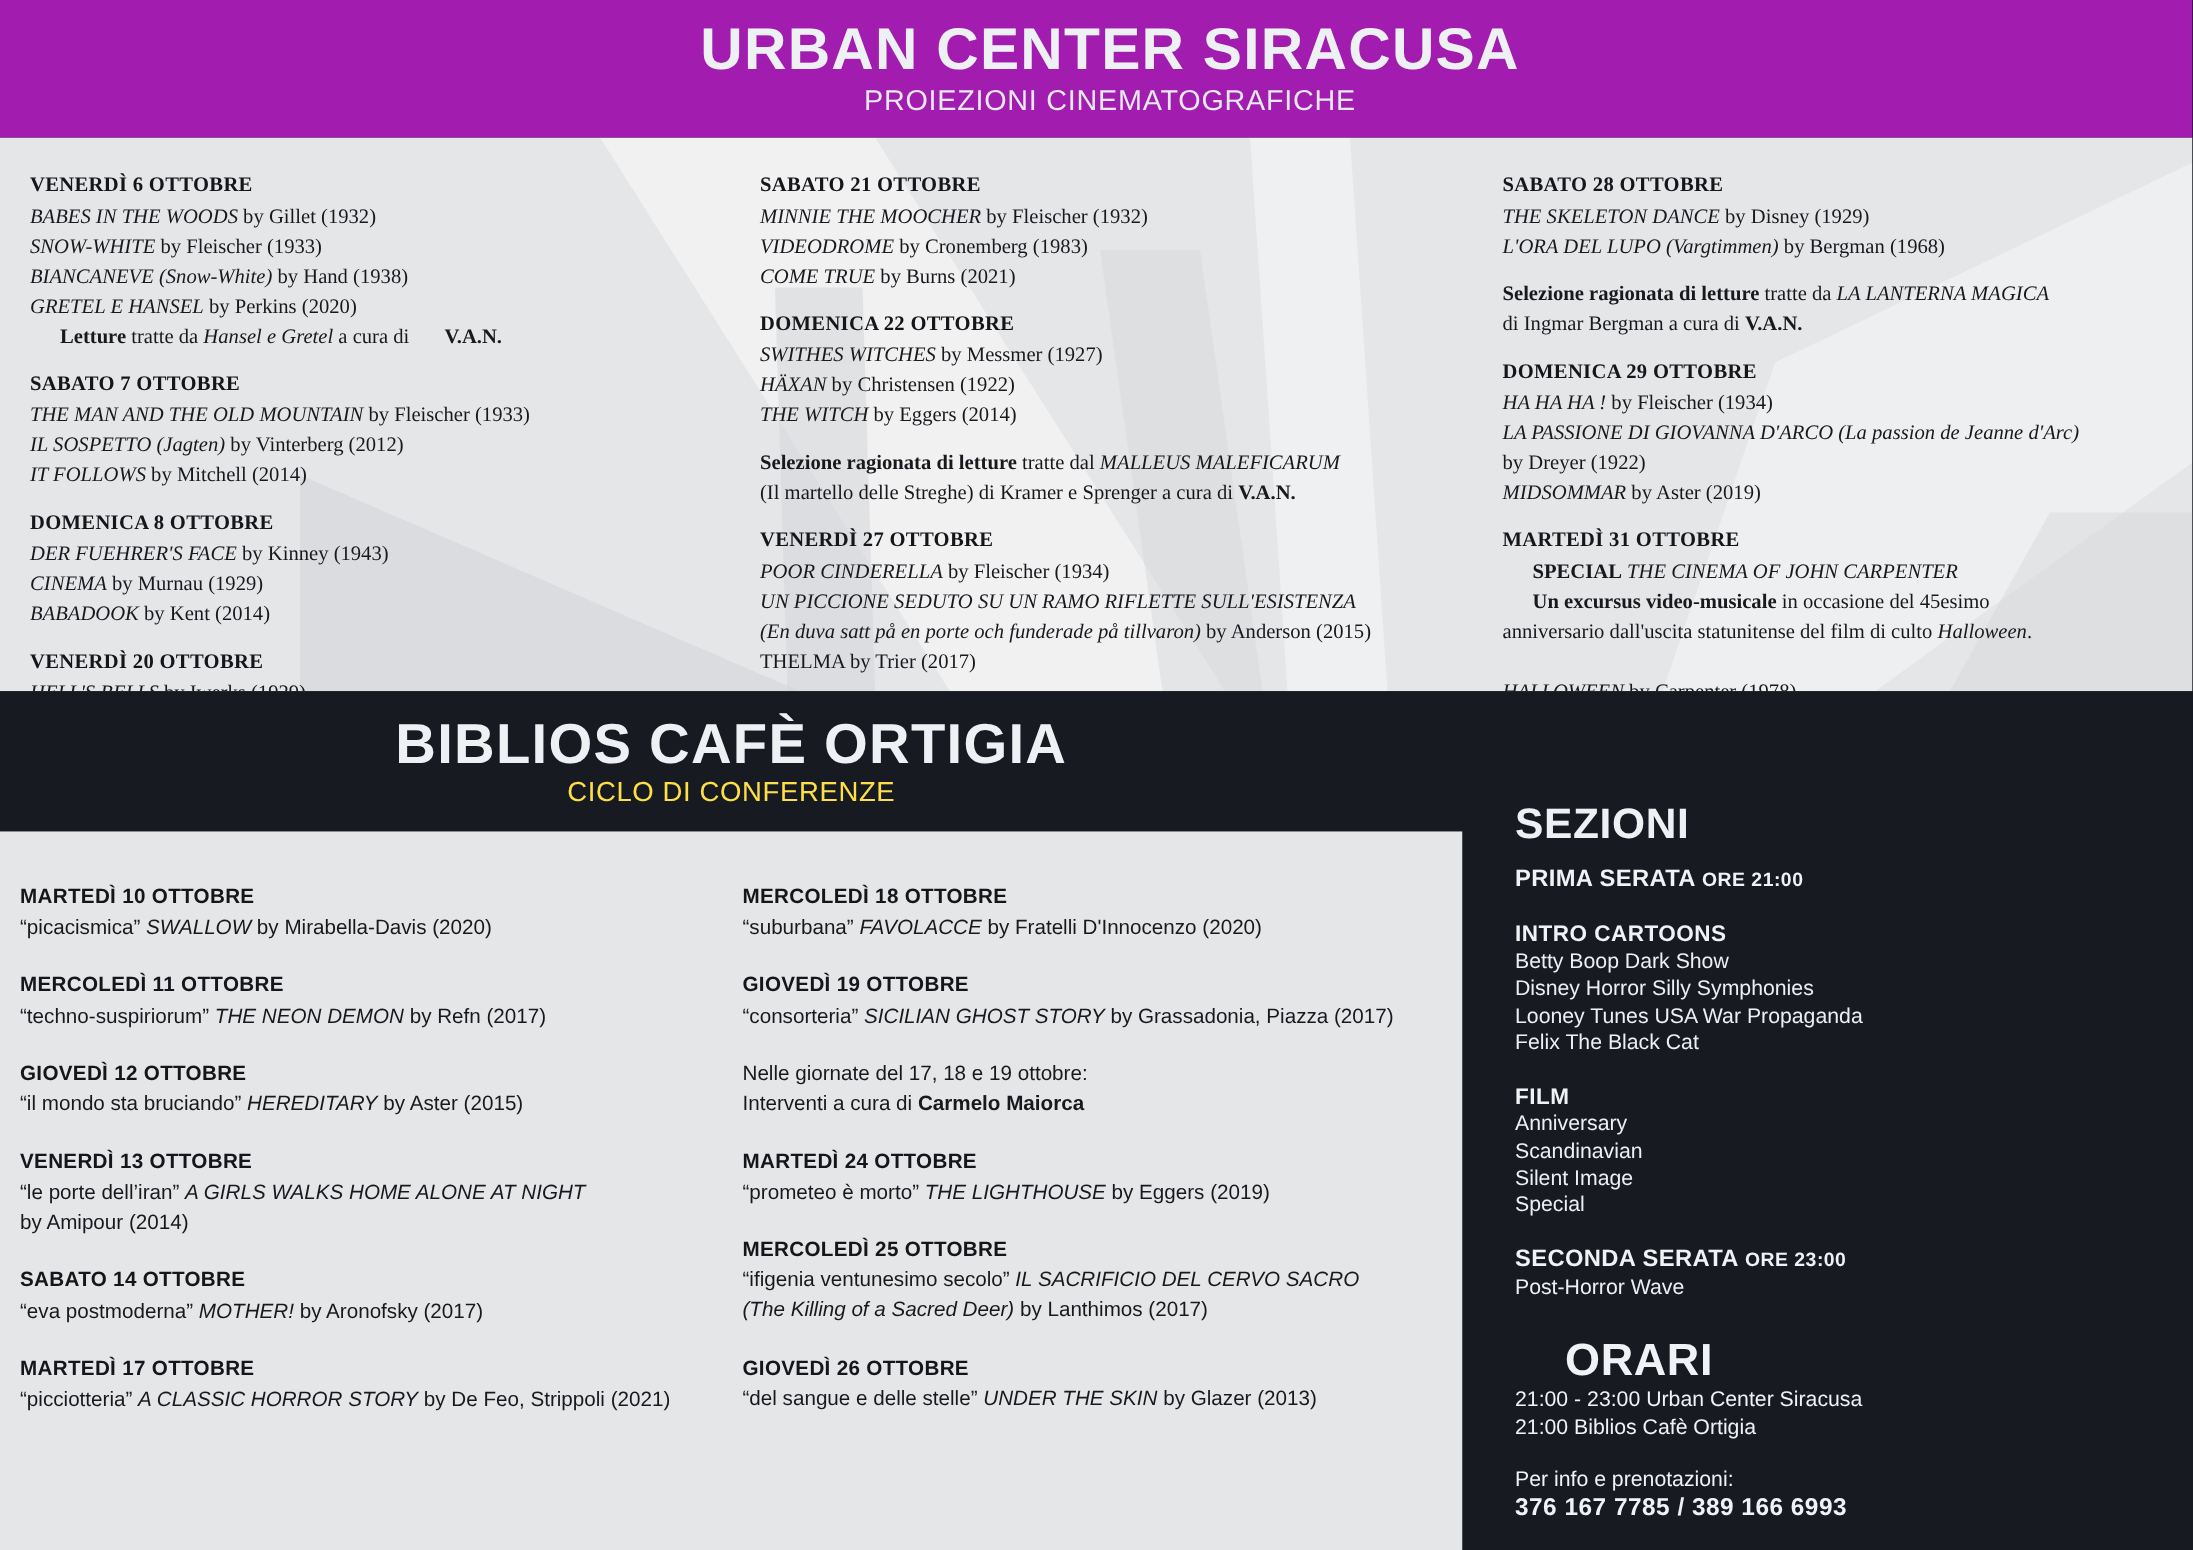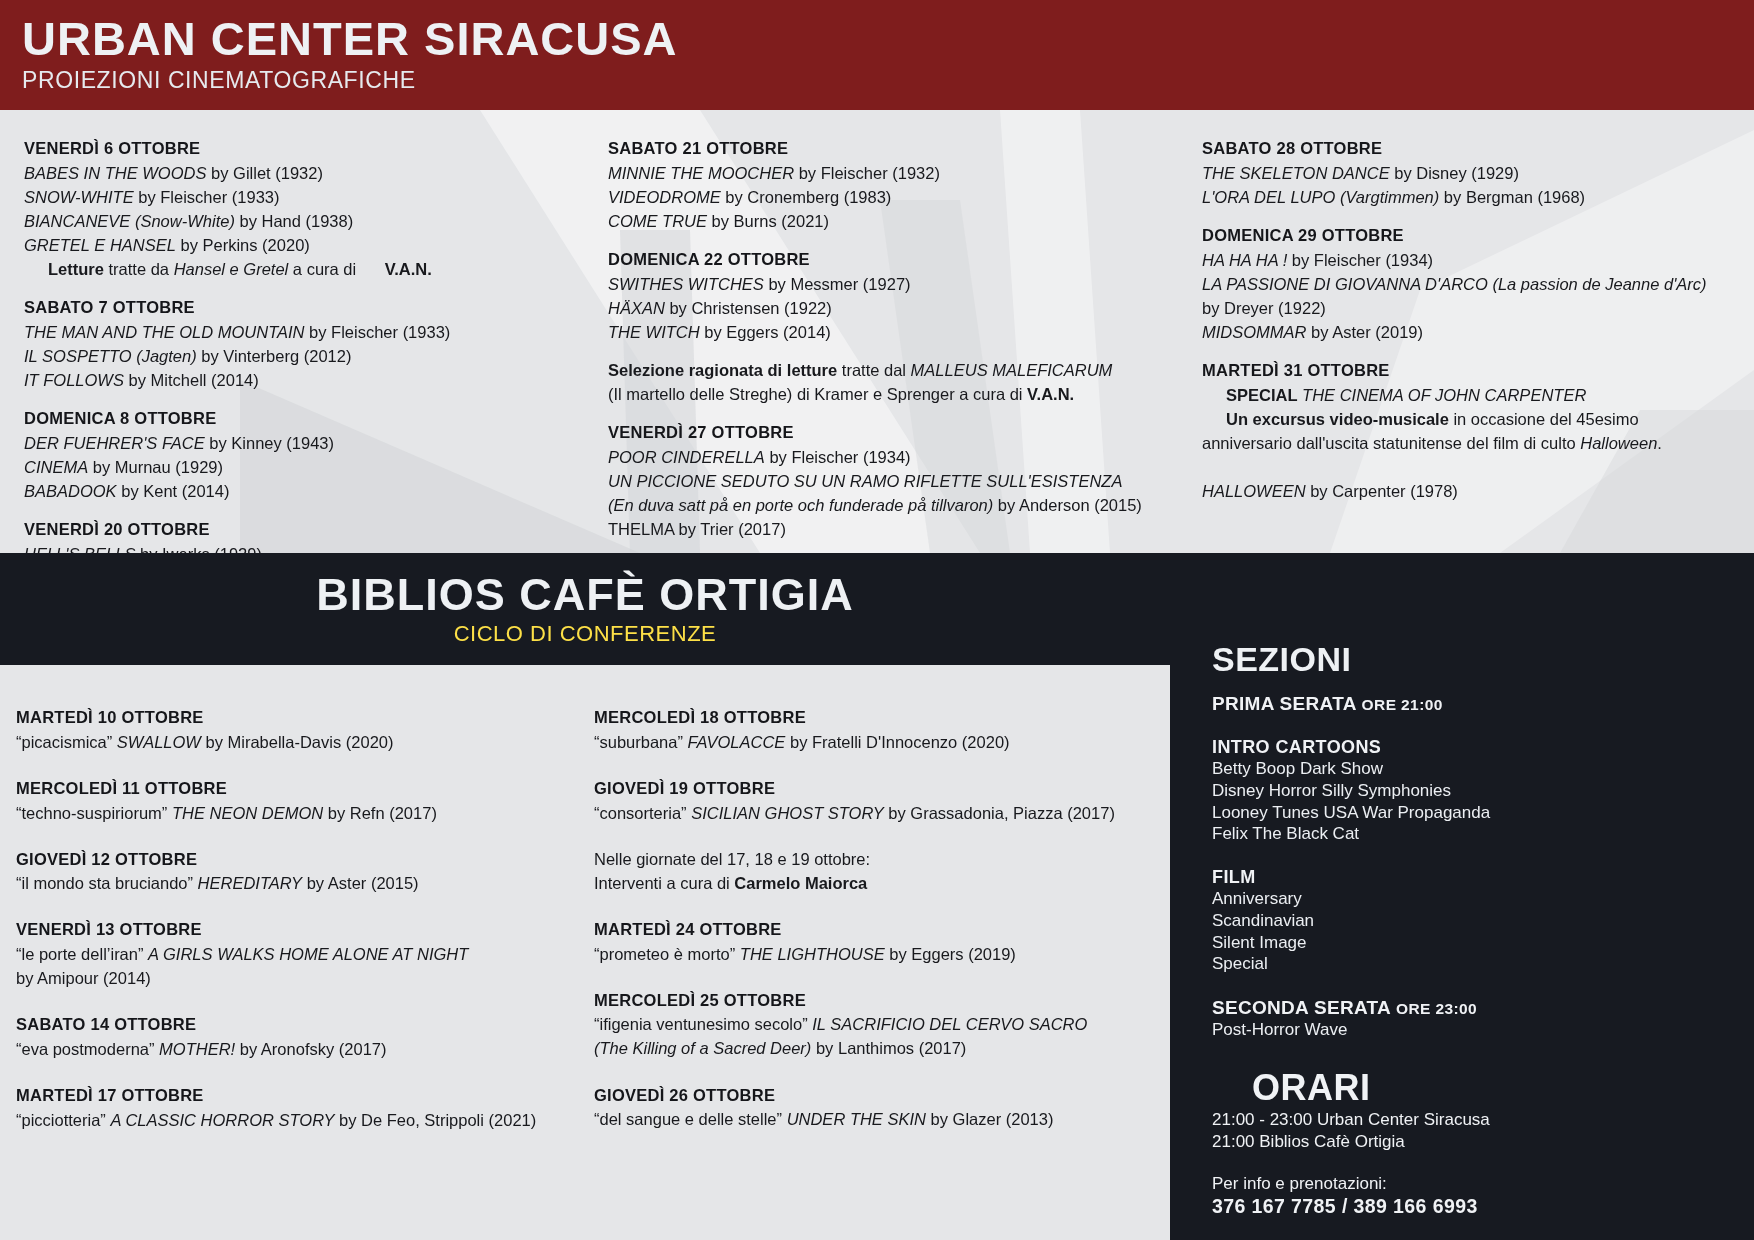--- a/index.html
+++ b/index.html
@@ -7,37 +7,37 @@
   body {
     font-family:"Liberation Sans", sans-serif;
     background:#171a21;
     color:#1b1b1b;
     overflow:hidden;
     position:relative;
   }
   .poster { position:relative; width:1754px; height:1240px; background:#171a21; }
 
   
-  .banner { width:100%; background:#7f1d1d; position:relative; z-index:4;padding-left:22px; }
+  .banner { width:100%; background:#a21caf; text-align:center; position:relative; z-index:4;padding-left:22px; }
   .banner-top { height:110px; padding-top:14px; }
   .banner h1 {
     font-size:47px; font-weight:bold; color:#eef1f4;
     letter-spacing:1px; line-height:1.08;
   }
   .banner .sub {
     font-size:23px; color:#e6eaee; letter-spacing:0.6px; margin-top:2px;
   }
 
   
   .light-panel { background:#e5e6e8; position:relative; overflow:hidden; }
   .light-panel .deco { position:absolute; inset:0; pointer-events:none; z-index:0; }
   .light-panel .content { position:relative; z-index:1; }
 
   #cinema-panel { height:443px; width:1754px; }
-  #cinema-cols { display:flex; padding:26px 24px 0 24px; gap:0; }
+  #cinema-cols { display:flex; padding:26px 24px 0 24px; gap:0;font-family:Liberation Serif, serif; }
   #cinema-cols .col { flex:0 0 auto; }
   #cinema-cols .col.c1 { width:584px; }
   #cinema-cols .col.c2 { width:594px; }
   #cinema-cols .col.c3 { width:552px; }
 
   
   .block { margin-bottom:14px; }
   .block .day {
     font-size:16.5px; font-weight:bold; letter-spacing:0.25px;
     line-height:1.5; color:#15161a;
@@ -156,20 +156,24 @@
         </div>
       </div>
 
       <div class="col c3">
         <div class="block">
           <div class="day">SABATO 28 OTTOBRE</div>
           <div class="line"><i>THE SKELETON DANCE</i> by Disney (1929)</div>
           <div class="line"><i>L'ORA DEL LUPO (Vargtimmen)</i> by Bergman (1968)</div>
         </div>
         <div class="block">
+          <div class="note"><b>Selezione ragionata di letture</b> tratte da <i>LA LANTERNA MAGICA</i></div>
+          <div class="note">di Ingmar Bergman a cura di <b>V.A.N.</b></div>
+        </div>
+        <div class="block">
           <div class="day">DOMENICA 29 OTTOBRE</div>
           <div class="line"><i>HA HA HA !</i> by Fleischer (1934)</div>
           <div class="line"><i>LA PASSIONE DI GIOVANNA D'ARCO (La passion de Jeanne d'Arc)</i></div>
           <div class="line">by Dreyer (1922)</div>
           <div class="line"><i>MIDSOMMAR</i> by Aster (2019)</div>
         </div>
         <div class="block">
           <div class="day">MARTEDÌ 31 OTTOBRE</div>
           <div class="line"><b>SPECIAL</b> <i>THE CINEMA OF JOHN CARPENTER</i></div>
           <div class="line"><b>Un excursus video-musicale</b> in occasione del 45esimo</div>

